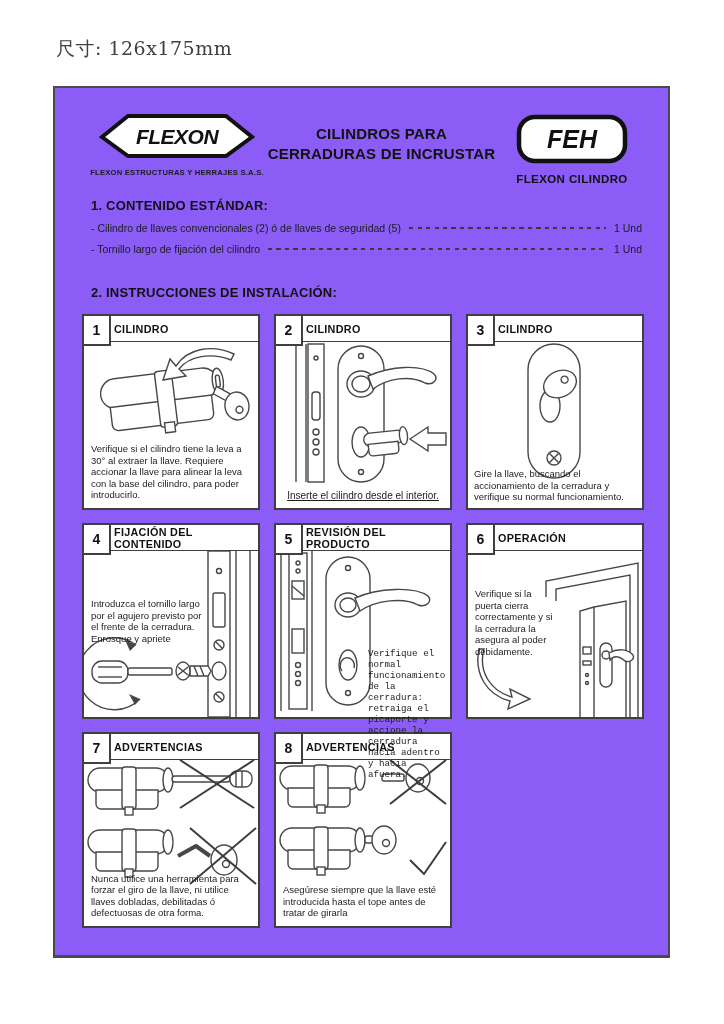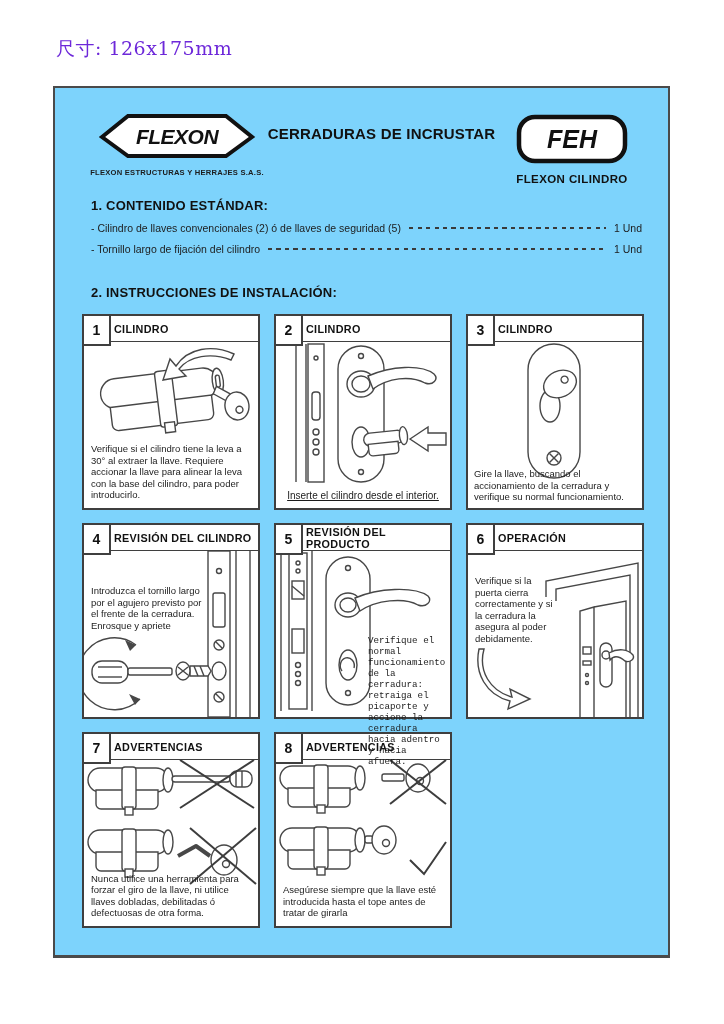--- a/index.html
+++ b/index.html
@@ -3,25 +3,25 @@
 <meta charset="utf-8">
 <style>
   * { margin:0; padding:0; box-sizing:border-box; }
   html,body { background:#ffffff; }
   body {
     width:724px; height:1024px; position:relative;
     font-family:"Liberation Sans", sans-serif; color:#2b2b2b;
   }
   .size-label {
     position:absolute; left:56px; top:36px;
-    font-family:"DejaVu Serif", serif; font-size:19px; color:#6d28d9; letter-spacing:0.5px;
+    font-family:"DejaVu Serif", serif; font-size:19px; color:#404040; letter-spacing:0.5px;
   }
   .sheet {
     position:absolute; left:53px; top:86px; width:617px; height:872px;
-    border:2px solid #4a4a4a; background:#7dd3fc;
+    border:2px solid #4a4a4a; background:#8b5cf6;
     border-bottom-width:3px;
   }
   
   .sheet-header {
     position:absolute; top:22px; left:34px; right:22px;
     display:flex; justify-content:space-between; align-items:flex-start;
   }
   .logo-block { text-align:center; }
   .logo-left  { width:176px; }
   .logo-right { width:148px; padding-top:4px; }
@@ -48,21 +48,21 @@
     display:flex; align-items:center; justify-content:center;
     font-size:14px; font-weight:bold; background:#fff; position:relative; z-index:2; color:#111;
   }
   .panel-title {
     flex:1; height:26px; border-bottom:1.5px solid #3f3f3f;
     display:flex; align-items:center; padding-left:3px;
     font-size:10.8px; font-weight:bold; letter-spacing:0.3px; color:#111;
   }
   .illus { position:absolute; left:0; top:26px; right:0; bottom:0; z-index:1; }
   .illus svg { width:174px; height:166px; display:block; }
-  .caption { font-size:9.5px; line-height:1.22; color:#1c1c1c; z-index:3; }
+  .caption { font-size:9.5px; line-height:1.22; color:#1c1c1c; z-index:3;margin-top:13px; }
   .p1 .caption { position:absolute; left:7px; right:3px; bottom:7px; }
   .p2 .caption { position:absolute; left:0; right:0; bottom:6px; text-align:center; font-size:10px;text-decoration:underline; }
   .p3 .caption { position:absolute; left:6px; right:2px; bottom:5px; }
   .p4 .caption { position:absolute; left:7px; top:60px; width:120px; }
   .p5 .caption { position:absolute; left:92px; top:110px; width:82px; font-size:9.2px; line-height:1.2;font-family:Liberation Mono, monospace; }
   .p6 .caption { position:absolute; left:7px; top:50px; width:82px; }
   .p7 .caption { position:absolute; left:7px; right:3px; bottom:7px; }
   .p8 .caption { position:absolute; left:7px; right:3px; bottom:7px; }
   .lineart { stroke:#474747; stroke-width:1.4; fill:#fff; }
   .noFill  { fill:none; }
@@ -78,20 +78,21 @@
   <div class="sheet-header">
     <div class="logo-block logo-left">
       <svg width="158" height="52" viewBox="0 0 158 52">
         <polygon points="4,27 30,6 128,6 154,27 128,46 30,46" fill="#fff" stroke="#111" stroke-width="4"></polygon>
         <text x="79" y="34" text-anchor="middle" font-size="21" font-weight="bold" font-style="italic" font-family="Liberation Sans, sans-serif" fill="#111" letter-spacing="-0.5">FLEXON</text>
       </svg>
       <div class="logo-sub-left">FLEXON ESTRUCTURAS Y HERRAJES S.A.S.</div>
     </div>
 
     <div class="header-title">
+      <div>CILINDROS PARA</div>
       <div>CERRADURAS DE INCRUSTAR</div>
     </div>
 
     <div class="logo-block logo-right">
       <svg width="112" height="50" viewBox="0 0 112 50">
         <rect x="3" y="3" width="106" height="44" rx="16" fill="#fff" stroke="#111" stroke-width="4.5"></rect>
         <text x="56" y="34" text-anchor="middle" font-size="25" font-weight="bold" font-style="italic" font-family="Liberation Sans, sans-serif" fill="#111">FEH</text>
       </svg>
       <div class="logo-sub-right">FLEXON CILINDRO</div>
     </div>
@@ -195,21 +196,21 @@
             <line x1="90.5" y1="111.5" x2="81.5" y2="120.5"></line>
           </g>
         </svg>
       </div>
       <div class="caption">Gire la llave, buscando el accionamiento de la cerradura y verifique su normal funcionamiento.</div>
     </div>
 
     <div class="panel p4">
       <div class="panel-head">
         <div class="num-box">4</div>
-        <div class="panel-title">REVISIÓN DEL CILINDRO</div>
+        <div class="panel-title">FIJACIÓN DEL CONTENIDO</div>
       </div>
       <div class="illus">
         <svg viewBox="0 0 174 166">
           <g class="lineart">
             <line x1="152" y1="0" x2="152" y2="166"></line>
             <line x1="166" y1="0" x2="166" y2="166"></line>
             <rect x="124" y="0" width="22" height="166"></rect>
             <circle cx="135" cy="20" r="2.5" class="noFill"></circle>
             <rect x="129" y="42" width="12" height="34" rx="2"></rect>
             <circle cx="135" cy="94" r="5" class="noFill"></circle>

